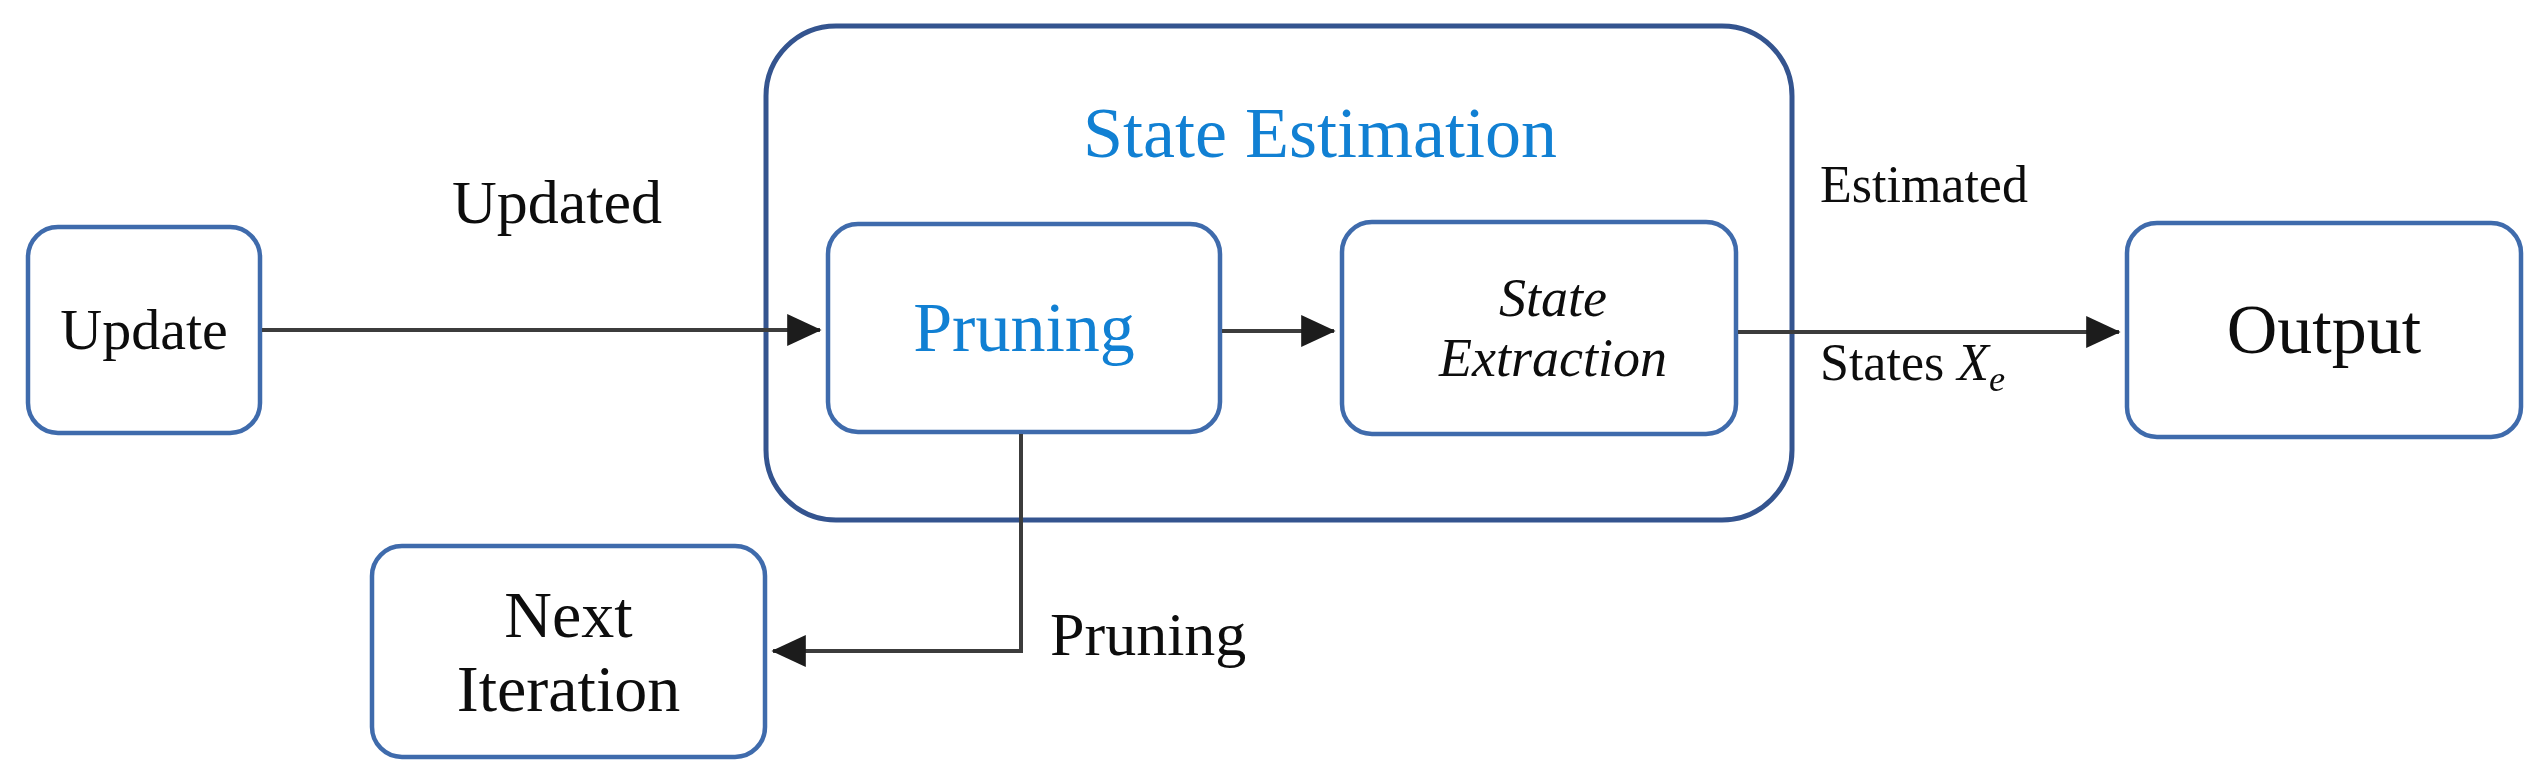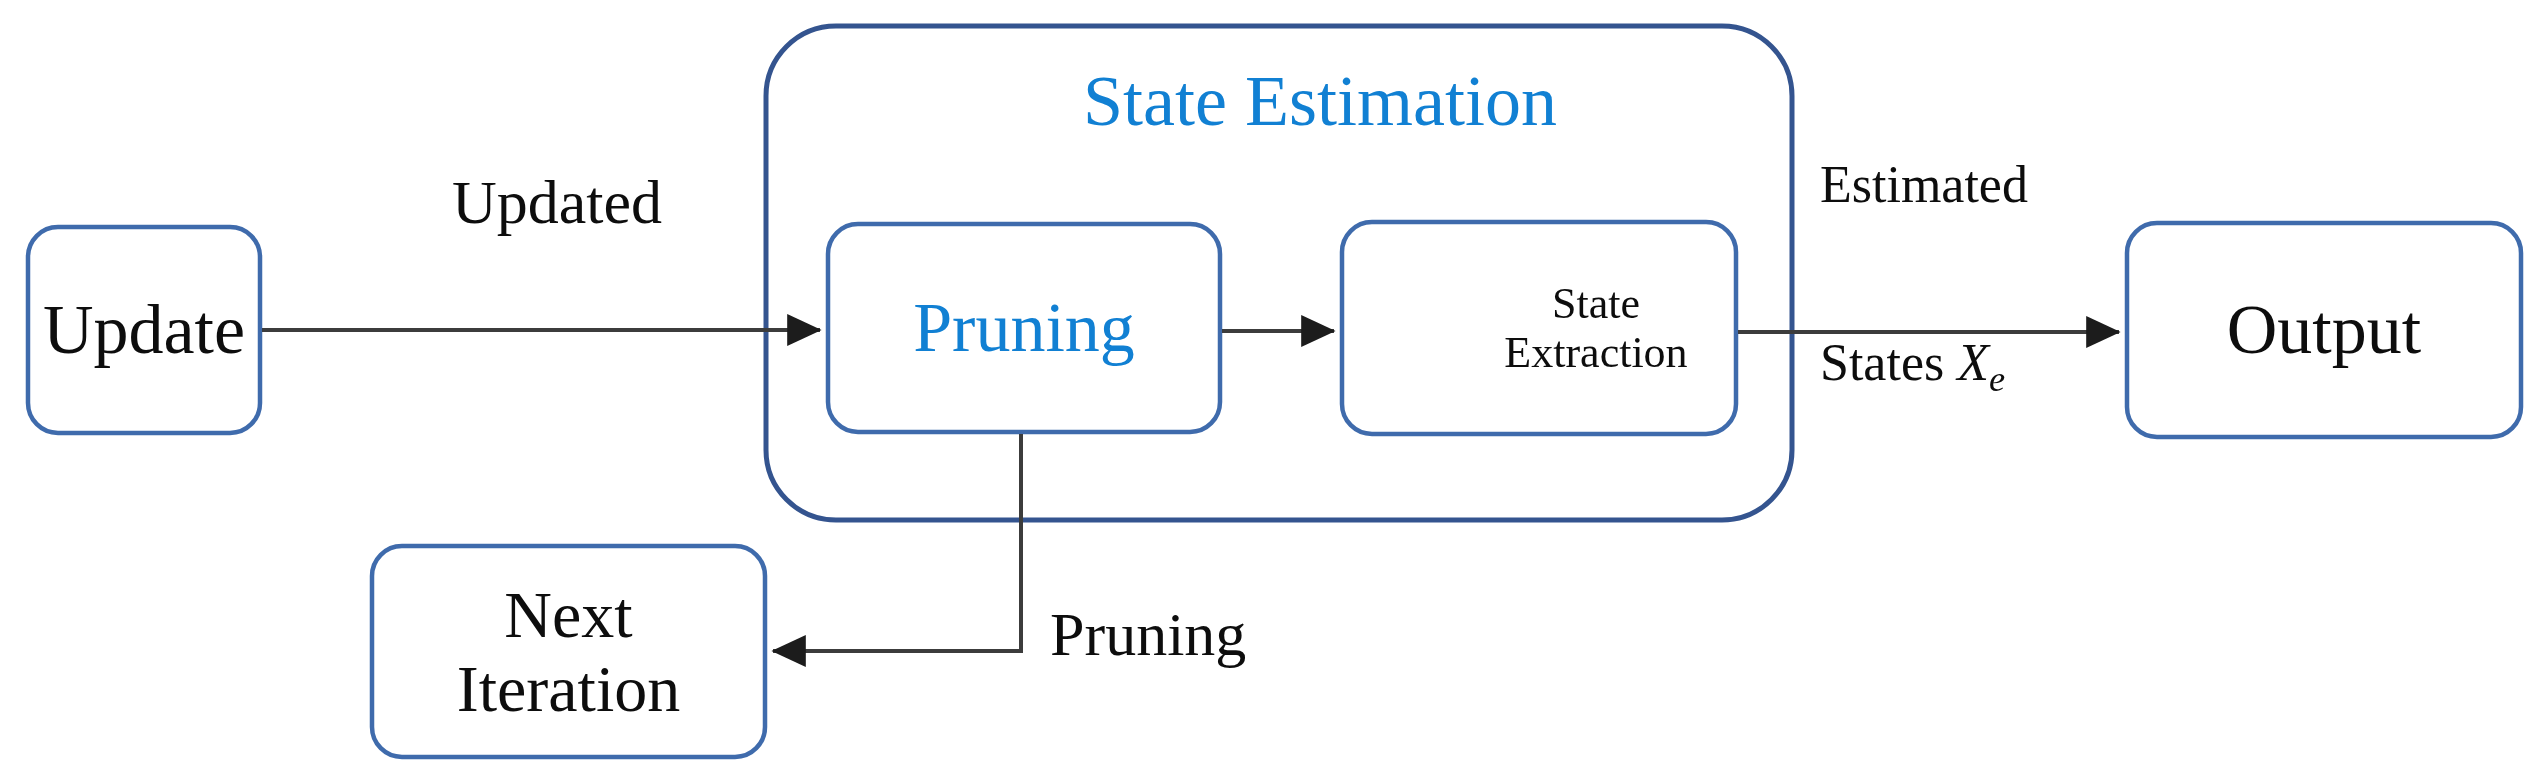--- a/index.html
+++ b/index.html
@@ -37,20 +37,21 @@
     position: absolute;
     text-align: left;
     line-height: 1.14;
     color: #0d0d0d;
     white-space: pre-line;
   }
   .group-title {
     position: absolute;
     text-align: center;
     line-height: 1.1;
+    margin-top: 32px;
   }
   .sub {
     font-style: italic;
     font-size: 0.70em;
     vertical-align: -0.30em;
     letter-spacing: 0;
   }
   .mathvar {
     font-style: italic;
   }
@@ -83,25 +84,25 @@
 
     <line x1="1222" y1="331" x2="1334" y2="331" stroke="#3c3c3c" stroke-width="4" marker-end="url(#arrowhead)"></line>
 
     <line x1="1738" y1="332" x2="2119" y2="332" stroke="#3c3c3c" stroke-width="4" marker-end="url(#arrowhead)"></line>
 
     <path d="M1021,434 L1021,651 L773,651" fill="none" stroke="#3c3c3c" stroke-width="4" marker-end="url(#arrowhead)"></path>
   </svg>
 
   <div class="group-title" style="left:1050px; top:62px; width:540px; font-size:72px; color:#1180d3;">State Estimation</div>
 
-  <div class="node-label" style="left:28px; top:227px; width:232px; height:206px; font-size:70px;">Update</div>
+  <div class="node-label" style="left:28px; top:227px; width:232px; height:206px; font-size:58px;">Update</div>
 
   <div class="node-label" style="left:828px; top:224px; width:392px; height:208px; font-size:70px; color:#1180d3;">Pruning</div>
 
-  <div class="node-label" style="left:1399px; top:222px; width:394px; height:212px; font-size:44px;">State
+  <div class="node-label" style="left:1356px; top:222px; width:394px; height:212px; font-size:54px;font-style:italic;">State
 Extraction</div>
 
   <div class="node-label" style="left:2127px; top:223px; width:394px; height:214px; font-size:70px;">Output</div>
 
   <div class="node-label" style="left:372px; top:546px; width:393px; height:211px; font-size:66px;">Next
 Iteration</div>
 
   <div class="edge-label" style="left:452px; top:96px; width:330px; font-size:62px;">
     <div>Updated</div>
   </div>

